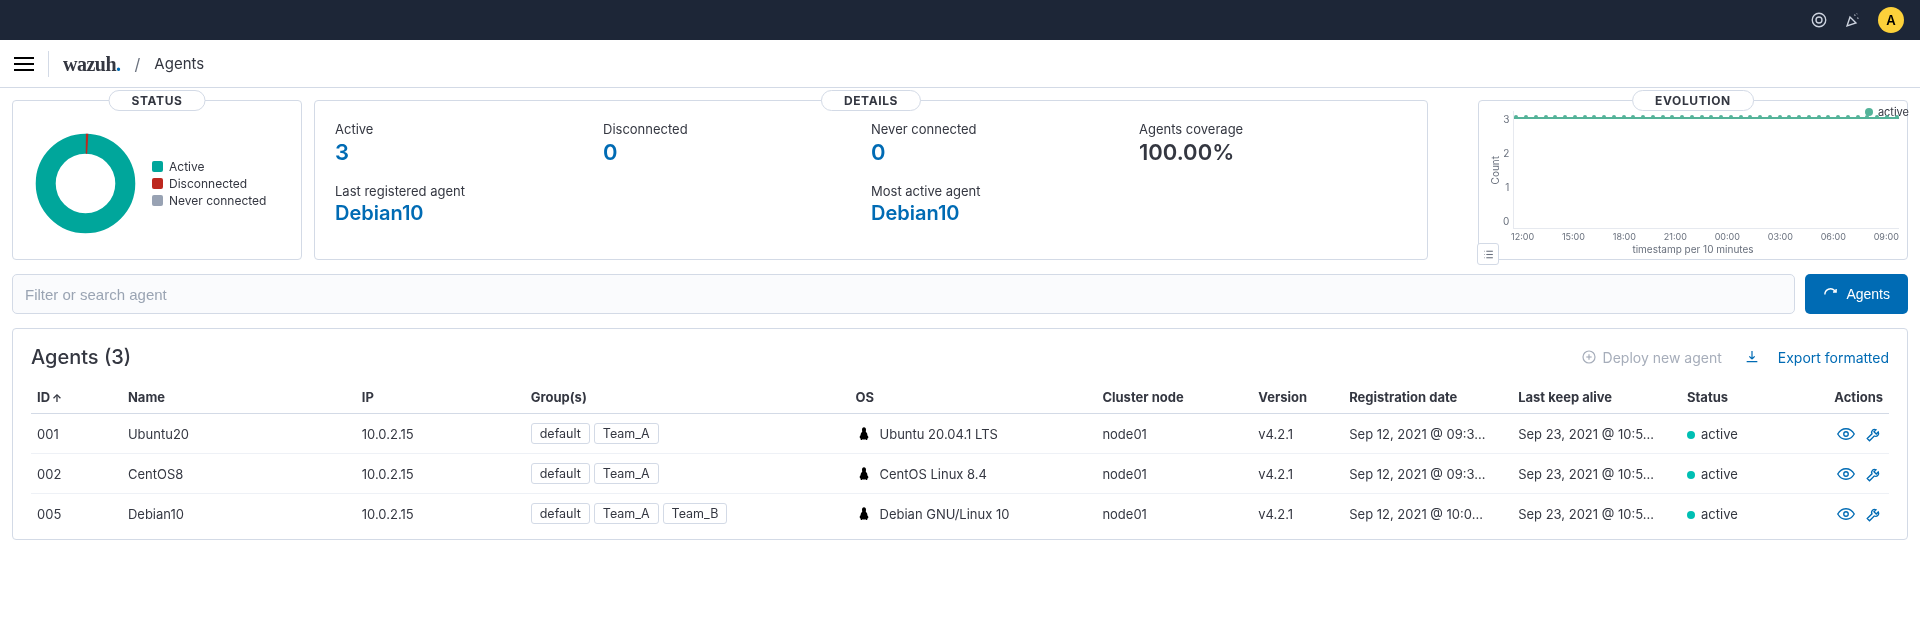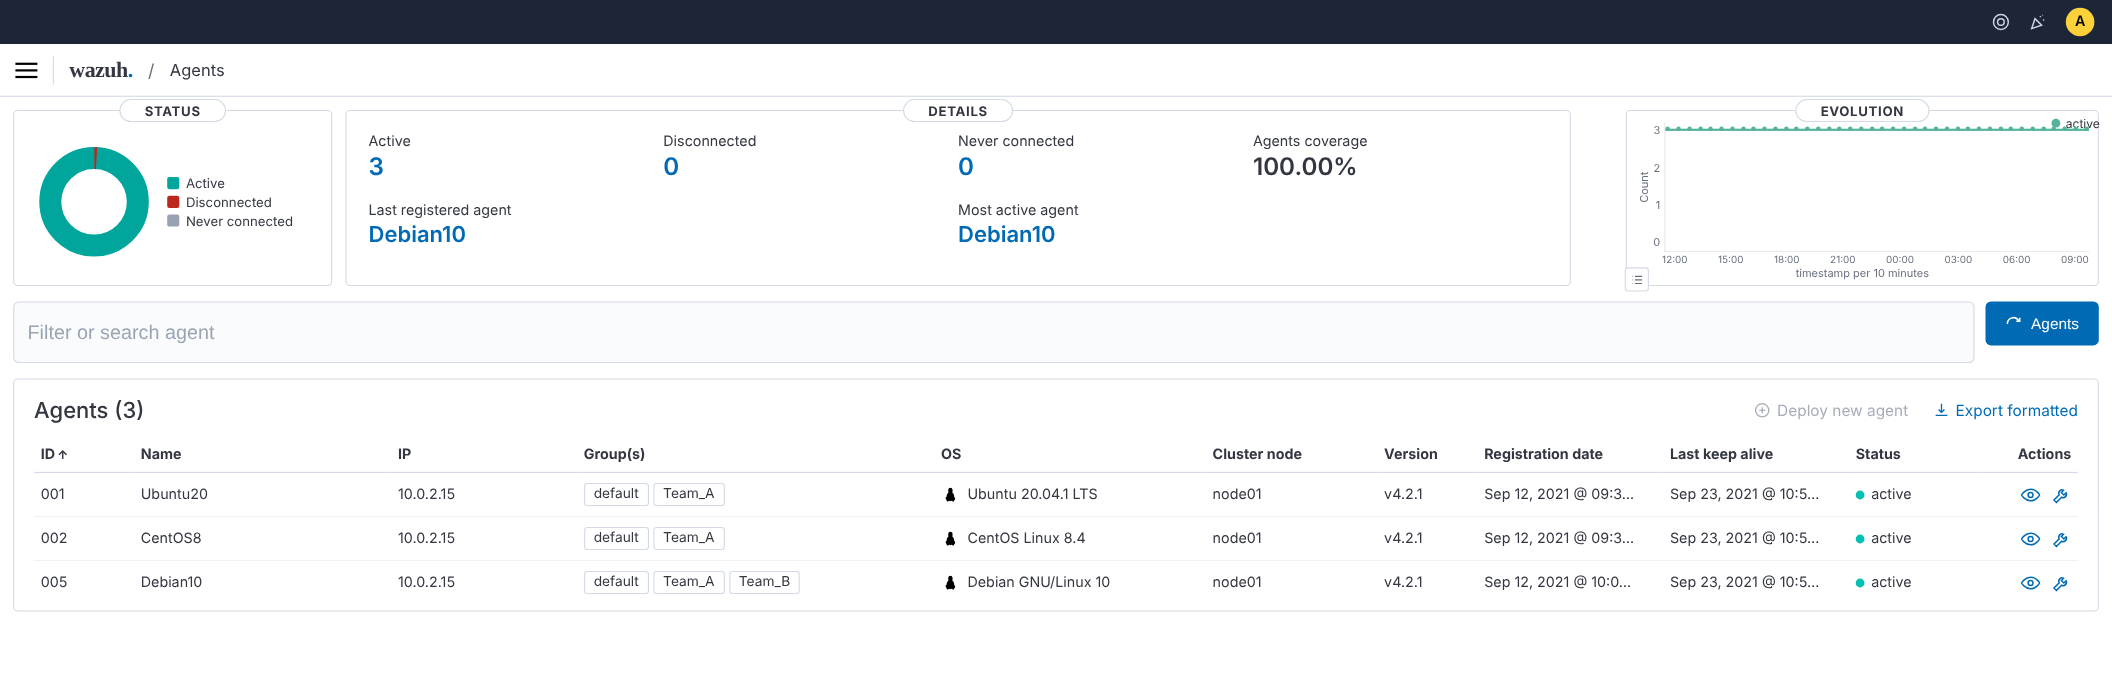--- a/index.html
+++ b/index.html
@@ -56,30 +56,30 @@
   .plot{flex:1;position:relative;border-left:1px solid #E6E9EF;border-bottom:1px solid #E6E9EF;}
   .plot-line{position:absolute;left:0;right:0;top:5%;height:0;border-top:2.5px solid #54B399;}
   .plot-dots{position:absolute;left:0;right:0;top:5%;display:flex;justify-content:space-between;transform:translateY(-50%);}
   .plot-dots i{width:4px;height:4px;border-radius:50%;background:#54B399;}
   .x-axis{display:flex;justify-content:space-between;font-size:9px;color:var(--text-muted);padding:2px 0 0 24px;}
   .x-title{font-size:10px;color:var(--text-muted);text-align:center;margin-top:1px;}
   .evo-legend{position:absolute;right:-2px;top:4px;font-size:11px;display:flex;align-items:center;gap:5px;}
   .evo-toggle{position:absolute;left:-2px;bottom:-6px;width:22px;height:22px;border:1px solid var(--border);border-radius:3px;background:#fff;display:flex;align-items:center;justify-content:center;color:var(--text-muted);cursor:pointer;font-size:13px;}
   
   .filter-row{display:flex;gap:10px;margin-top:14px;}
-  .search{flex:1;height:56px;border:1px solid var(--border);border-radius:5px;background:var(--bg);padding:0 12px;font-size:18px;color:var(--text);}
+  .search{flex:1;height:40px;border:1px solid var(--border);border-radius:5px;background:var(--bg);padding:0 12px;font-size:15px;color:var(--text);}
   .search::placeholder{color:#9AA4B3;}
   .refresh-btn{height:40px;padding:0 18px;background:var(--blue);color:#fff;border:none;border-radius:5px;font-size:14px;font-weight:500;display:flex;align-items:center;gap:8px;cursor:pointer;}
   
   .table-card{border:1px solid var(--border);border-radius:4px;margin-top:14px;padding:16px 18px 6px;}
   .table-head{display:flex;align-items:center;justify-content:space-between;margin-bottom:12px;}
   .table-title{font-size:20px;font-weight:500;}
   .table-actions{display:flex;align-items:center;gap:22px;font-size:14px;}
   .deploy{color:#A6ADBA;display:flex;align-items:center;gap:6px;cursor:default;}
-  .export{color:var(--blue);display:flex;align-items:center;gap:5px;cursor:pointer;}
+  .export{color:var(--blue);display:flex;align-items:center;gap:18px;cursor:pointer;}
   table{width:100%;border-collapse:collapse;}
   thead th{text-align:left;font-weight:700;font-size:13px;color:var(--text);padding:8px 6px;border-bottom:1px solid var(--border);}
   tbody td{padding:9px 6px;border-bottom:1px solid #EEF1F6;font-size:13px;vertical-align:middle;}
   tbody tr:last-child td{border-bottom:none;}
   .sort-icon{font-size:11px;margin-left:2px;}
   .pill{display:inline-block;border:1px solid var(--border);border-radius:3px;background:#fff;padding:2px 8px;font-size:12.5px;color:var(--text);margin-right:4px;}
   .os-cell{display:flex;align-items:flex-end;gap:8px;}
   .status-dot{width:8px;height:8px;border-radius:50%;background:var(--green-dot);display:inline-block;margin-right:6px;}
   .row-actions{display:flex;gap:10px;justify-content:flex-end;}
   .row-actions svg{width:18px;height:18px;color:var(--blue);cursor:pointer;}

